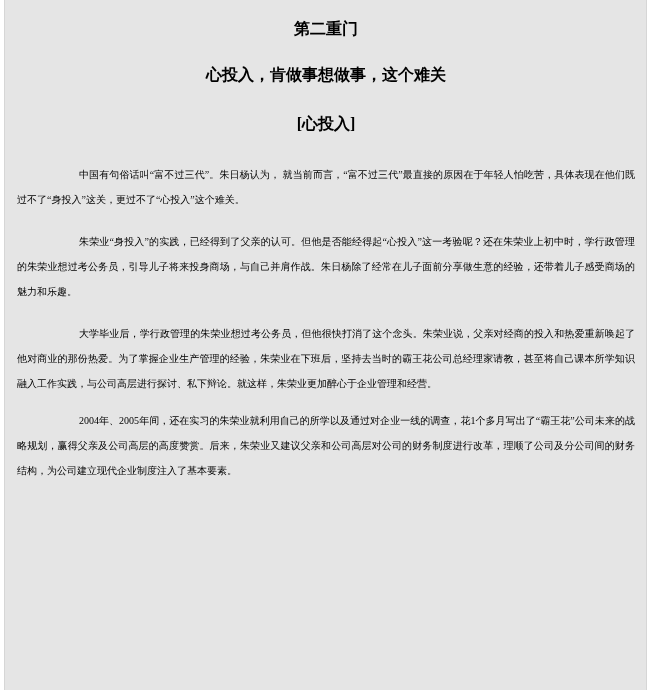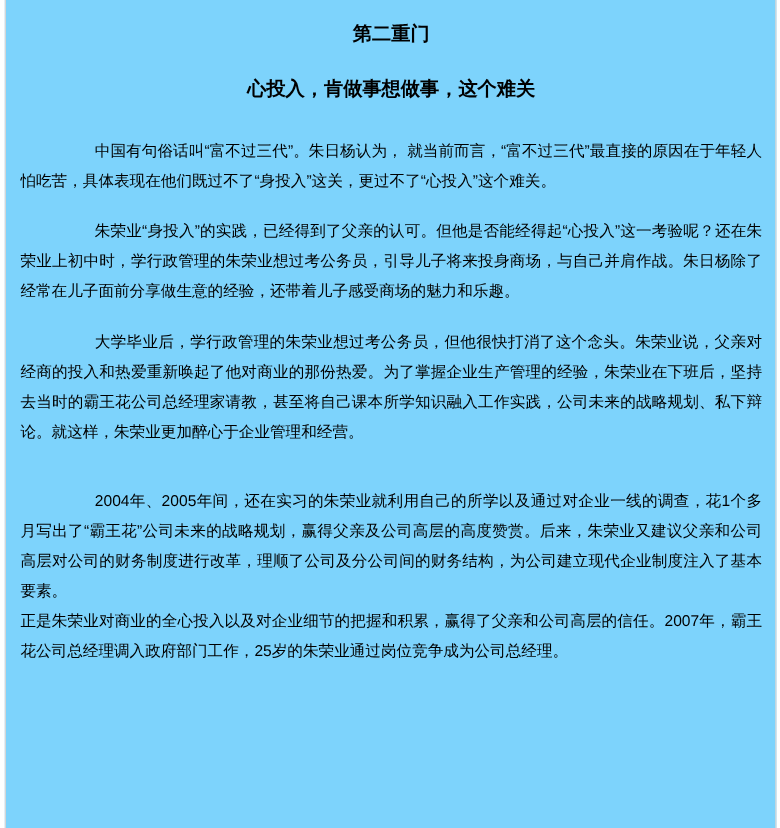--- a/index.html
+++ b/index.html
@@ -16,71 +16,71 @@
     box-sizing: border-box;
   }
   .page {
     position: absolute;
     left: 4px;
     right: 3px;
     top: 0;
     bottom: 0;
     border-left: 1px solid #d6d6d6;
     border-right: 1px solid #d6d6d6;
-    background: #7dd3fc;
+    background: #e5e5e5;
     box-sizing: border-box;
     padding: 16px 11px 0 12px;
     color: #000000;
-    font-family: Liberation Sans, sans-serif;
+    font-family: Liberation Serif, serif;
   }
   .doc-title,
   .doc-subtitle,
   .doc-section {
     font-size: 16px;
     font-weight: bold;
     line-height: 25px;
     text-align: center;
     margin: 0;
     color: #000000;
   }
   .doc-subtitle { margin-top: 21px; }
   .doc-section  { margin-top: 24px; }
   .doc-para {
-    font-size: 13px;
+    font-size: 10px;
     line-height: 25px;
     text-align: justify;
     text-indent: 62px;
     margin: 0;
     color: #000000;
     word-break: break-all;
   }
   .doc-para.p1 { margin-top: 26px; }
   .doc-para.p2 { margin-top: 17px; }
   .doc-para.p3 { margin-top: 17px; }
-  .doc-para.p4 { margin-top: 33px; }
+  .doc-para.p4 { margin-top: 12px; }
   .doc-para.no-indent {
     text-indent: 0;
     margin-top: 0;
   }
 </style>
 </head>
 <body>
 
 <div class="viewport">
   <div class="page">
 
     <h1 class="doc-title">第二重门</h1>
 
     <h2 class="doc-subtitle">心投入，肯做事想做事，这个难关</h2>
 
+    <h3 class="doc-section">[心投入]</h3>
 
     <p class="doc-para p1">中国有句俗话叫“富不过三代”。朱日杨认为， 就当前而言，“富不过三代”最直接的原因在于年轻人怕吃苦，具体表现在他们既过不了“身投入”这关，更过不了“心投入”这个难关。</p>
 
     <p class="doc-para p2">朱荣业“身投入”的实践，已经得到了父亲的认可。但他是否能经得起“心投入”这一考验呢？还在朱荣业上初中时，学行政管理的朱荣业想过考公务员，引导儿子将来投身商场，与自己并肩作战。朱日杨除了经常在儿子面前分享做生意的经验，还带着儿子感受商场的魅力和乐趣。</p>
 
-    <p class="doc-para p3">大学毕业后，学行政管理的朱荣业想过考公务员，但他很快打消了这个念头。朱荣业说，父亲对经商的投入和热爱重新唤起了他对商业的那份热爱。为了掌握企业生产管理的经验，朱荣业在下班后，坚持去当时的霸王花公司总经理家请教，甚至将自己课本所学知识融入工作实践，公司未来的战略规划、私下辩论。就这样，朱荣业更加醉心于企业管理和经营。</p>
+    <p class="doc-para p3">大学毕业后，学行政管理的朱荣业想过考公务员，但他很快打消了这个念头。朱荣业说，父亲对经商的投入和热爱重新唤起了他对商业的那份热爱。为了掌握企业生产管理的经验，朱荣业在下班后，坚持去当时的霸王花公司总经理家请教，甚至将自己课本所学知识融入工作实践，与公司高层进行探讨、私下辩论。就这样，朱荣业更加醉心于企业管理和经营。</p>
 
     <p class="doc-para p4">2004年、2005年间，还在实习的朱荣业就利用自己的所学以及通过对企业一线的调查，花1个多月写出了“霸王花”公司未来的战略规划，赢得父亲及公司高层的高度赞赏。后来，朱荣业又建议父亲和公司高层对公司的财务制度进行改革，理顺了公司及分公司间的财务结构，为公司建立现代企业制度注入了基本要素。</p>
 
-    <p class="doc-para no-indent">正是朱荣业对商业的全心投入以及对企业细节的把握和积累，赢得了父亲和公司高层的信任。2007年，霸王花公司总经理调入政府部门工作，25岁的朱荣业通过岗位竞争成为公司总经理。</p>
 
   </div>
 </div>
 
 </body></html>

